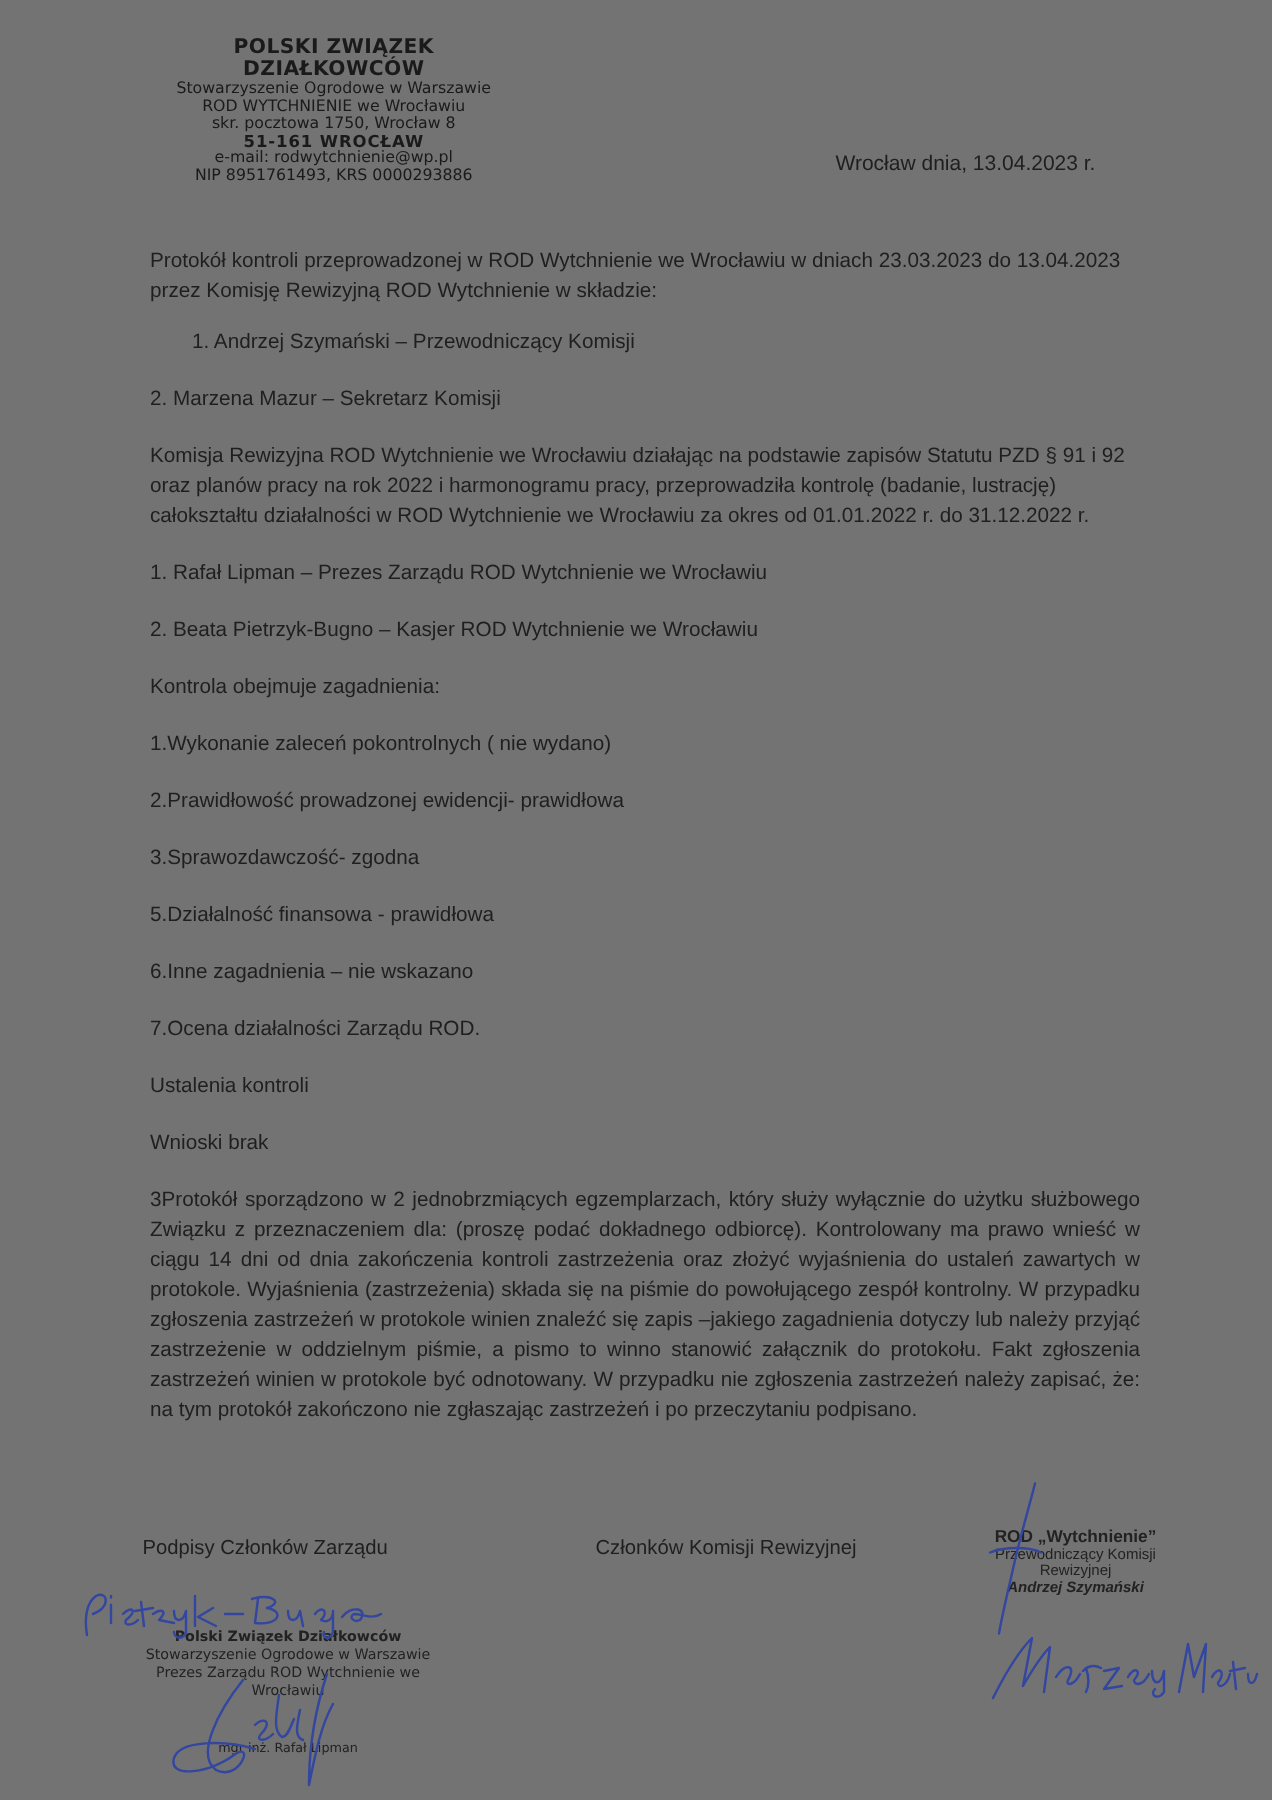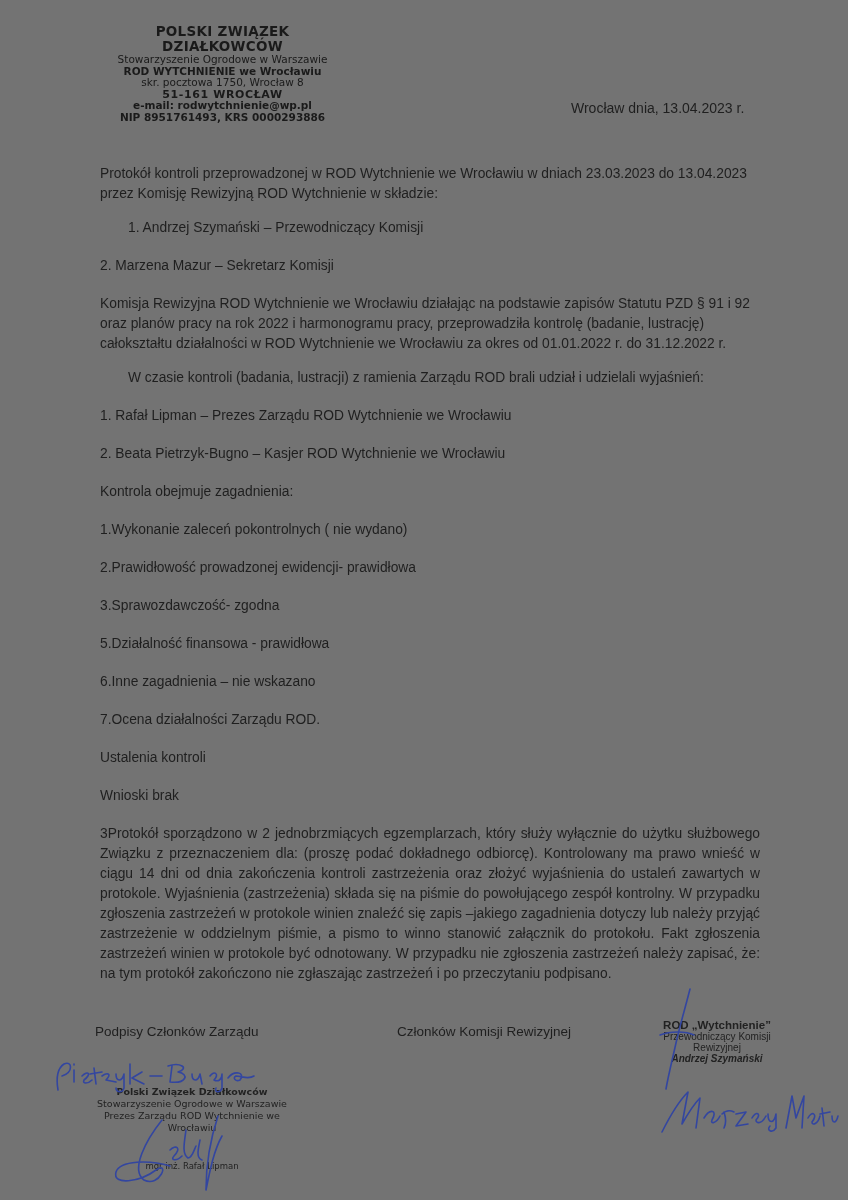--- a/index.html
+++ b/index.html
@@ -4,24 +4,24 @@
 <style>
   html, body { margin: 0; padding: 0; background: #ffffff; }
   body { width: 848px; height: 1200px; position: relative; overflow: hidden;
          font-family: "Liberation Sans", sans-serif; color: #1f1f1f; }
   .page { position: absolute; inset: 0; background: #737373; }
 
   .header { position: absolute; left: 100px; top: 24px; width: 245px; text-align: center;
             font-family: "DejaVu Sans", sans-serif; color: #1a1a1a; }
   .header .org { font-weight: bold; font-size: 13.5px; letter-spacing: 0.3px; line-height: 15px; }
   .header .line { font-size: 10.5px; line-height: 11.5px; }
-  .header .bold { font-weight: bold; }
+  .header .bold { font-weight: normal; }
   .header .city { font-weight: bold; font-size: 11px; letter-spacing: 0.6px; }
 
-  .date { position: absolute; left: 571px; top: 100px; font-size: 14px; }
+  .date { position: absolute; left: 557px; top: 100px; font-size: 14px; }
 
   .body { position: absolute; left: 100px; top: 164px; width: 660px; font-size: 13.8px; line-height: 20px; }
   .p { margin: 0; }
   .gap { margin-top: 14px; margin-left: 28px; }
   .gap2 { margin-top: 18px; }
   .just { text-align: justify; }
 
   .sig-row { position: absolute; top: 1024px; font-size: 13.5px; }
   .stamp-right { position: absolute; left: 637px; top: 1020px; width: 120px; text-align: center;
                  font-family: "Liberation Sans", sans-serif; font-size: 10px; line-height: 11px; color: #222; margin-left: 20px; }
@@ -51,21 +51,20 @@
     <div class="line bold">NIP 8951761493, KRS 0000293886</div>
   </div>
 
   <div class="date">Wrocław dnia, 13.04.2023 r.</div>
 
   <div class="body">
     <p class="p">Protokół kontroli  przeprowadzonej  w  ROD  Wytchnienie we  Wrocławiu w dniach 23.03.2023 do 13.04.2023 przez Komisję Rewizyjną ROD Wytchnienie w składzie:</p>
     <p class="p gap">1. Andrzej Szymański – Przewodniczący Komisji</p>
     <p class="p gap2">2. Marzena Mazur – Sekretarz Komisji</p>
     <p class="p gap2"> Komisja Rewizyjna ROD Wytchnienie we Wrocławiu działając na podstawie zapisów Statutu PZD § 91 i 92 oraz  planów pracy na rok 2022 i harmonogramu pracy, przeprowadziła kontrolę (badanie, lustrację) całokształtu działalności w ROD Wytchnienie we Wrocławiu  za okres od 01.01.2022 r. do 31.12.2022 r.</p>
-    <p class="p gap">W czasie kontroli (badania, lustracji) z ramienia Zarządu ROD brali udział i udzielali wyjaśnień:</p>
     <p class="p gap2">1. Rafał Lipman – Prezes Zarządu ROD Wytchnienie we Wrocławiu</p>
     <p class="p gap2">2. Beata Pietrzyk-Bugno – Kasjer ROD Wytchnienie we Wrocławiu</p>
     <p class="p gap2">Kontrola obejmuje zagadnienia:</p>
     <p class="p gap2">1.Wykonanie zaleceń pokontrolnych ( nie wydano)</p>
     <p class="p gap2">2.Prawidłowość prowadzonej ewidencji- prawidłowa</p>
     <p class="p gap2">3.Sprawozdawczość- zgodna</p>
     <p class="p gap2">5.Działalność finansowa - prawidłowa</p>
     <p class="p gap2">6.Inne zagadnienia – nie wskazano</p>
     <p class="p gap2">7.Ocena działalności Zarządu ROD.</p>
     <p class="p gap2">Ustalenia kontroli</p>

